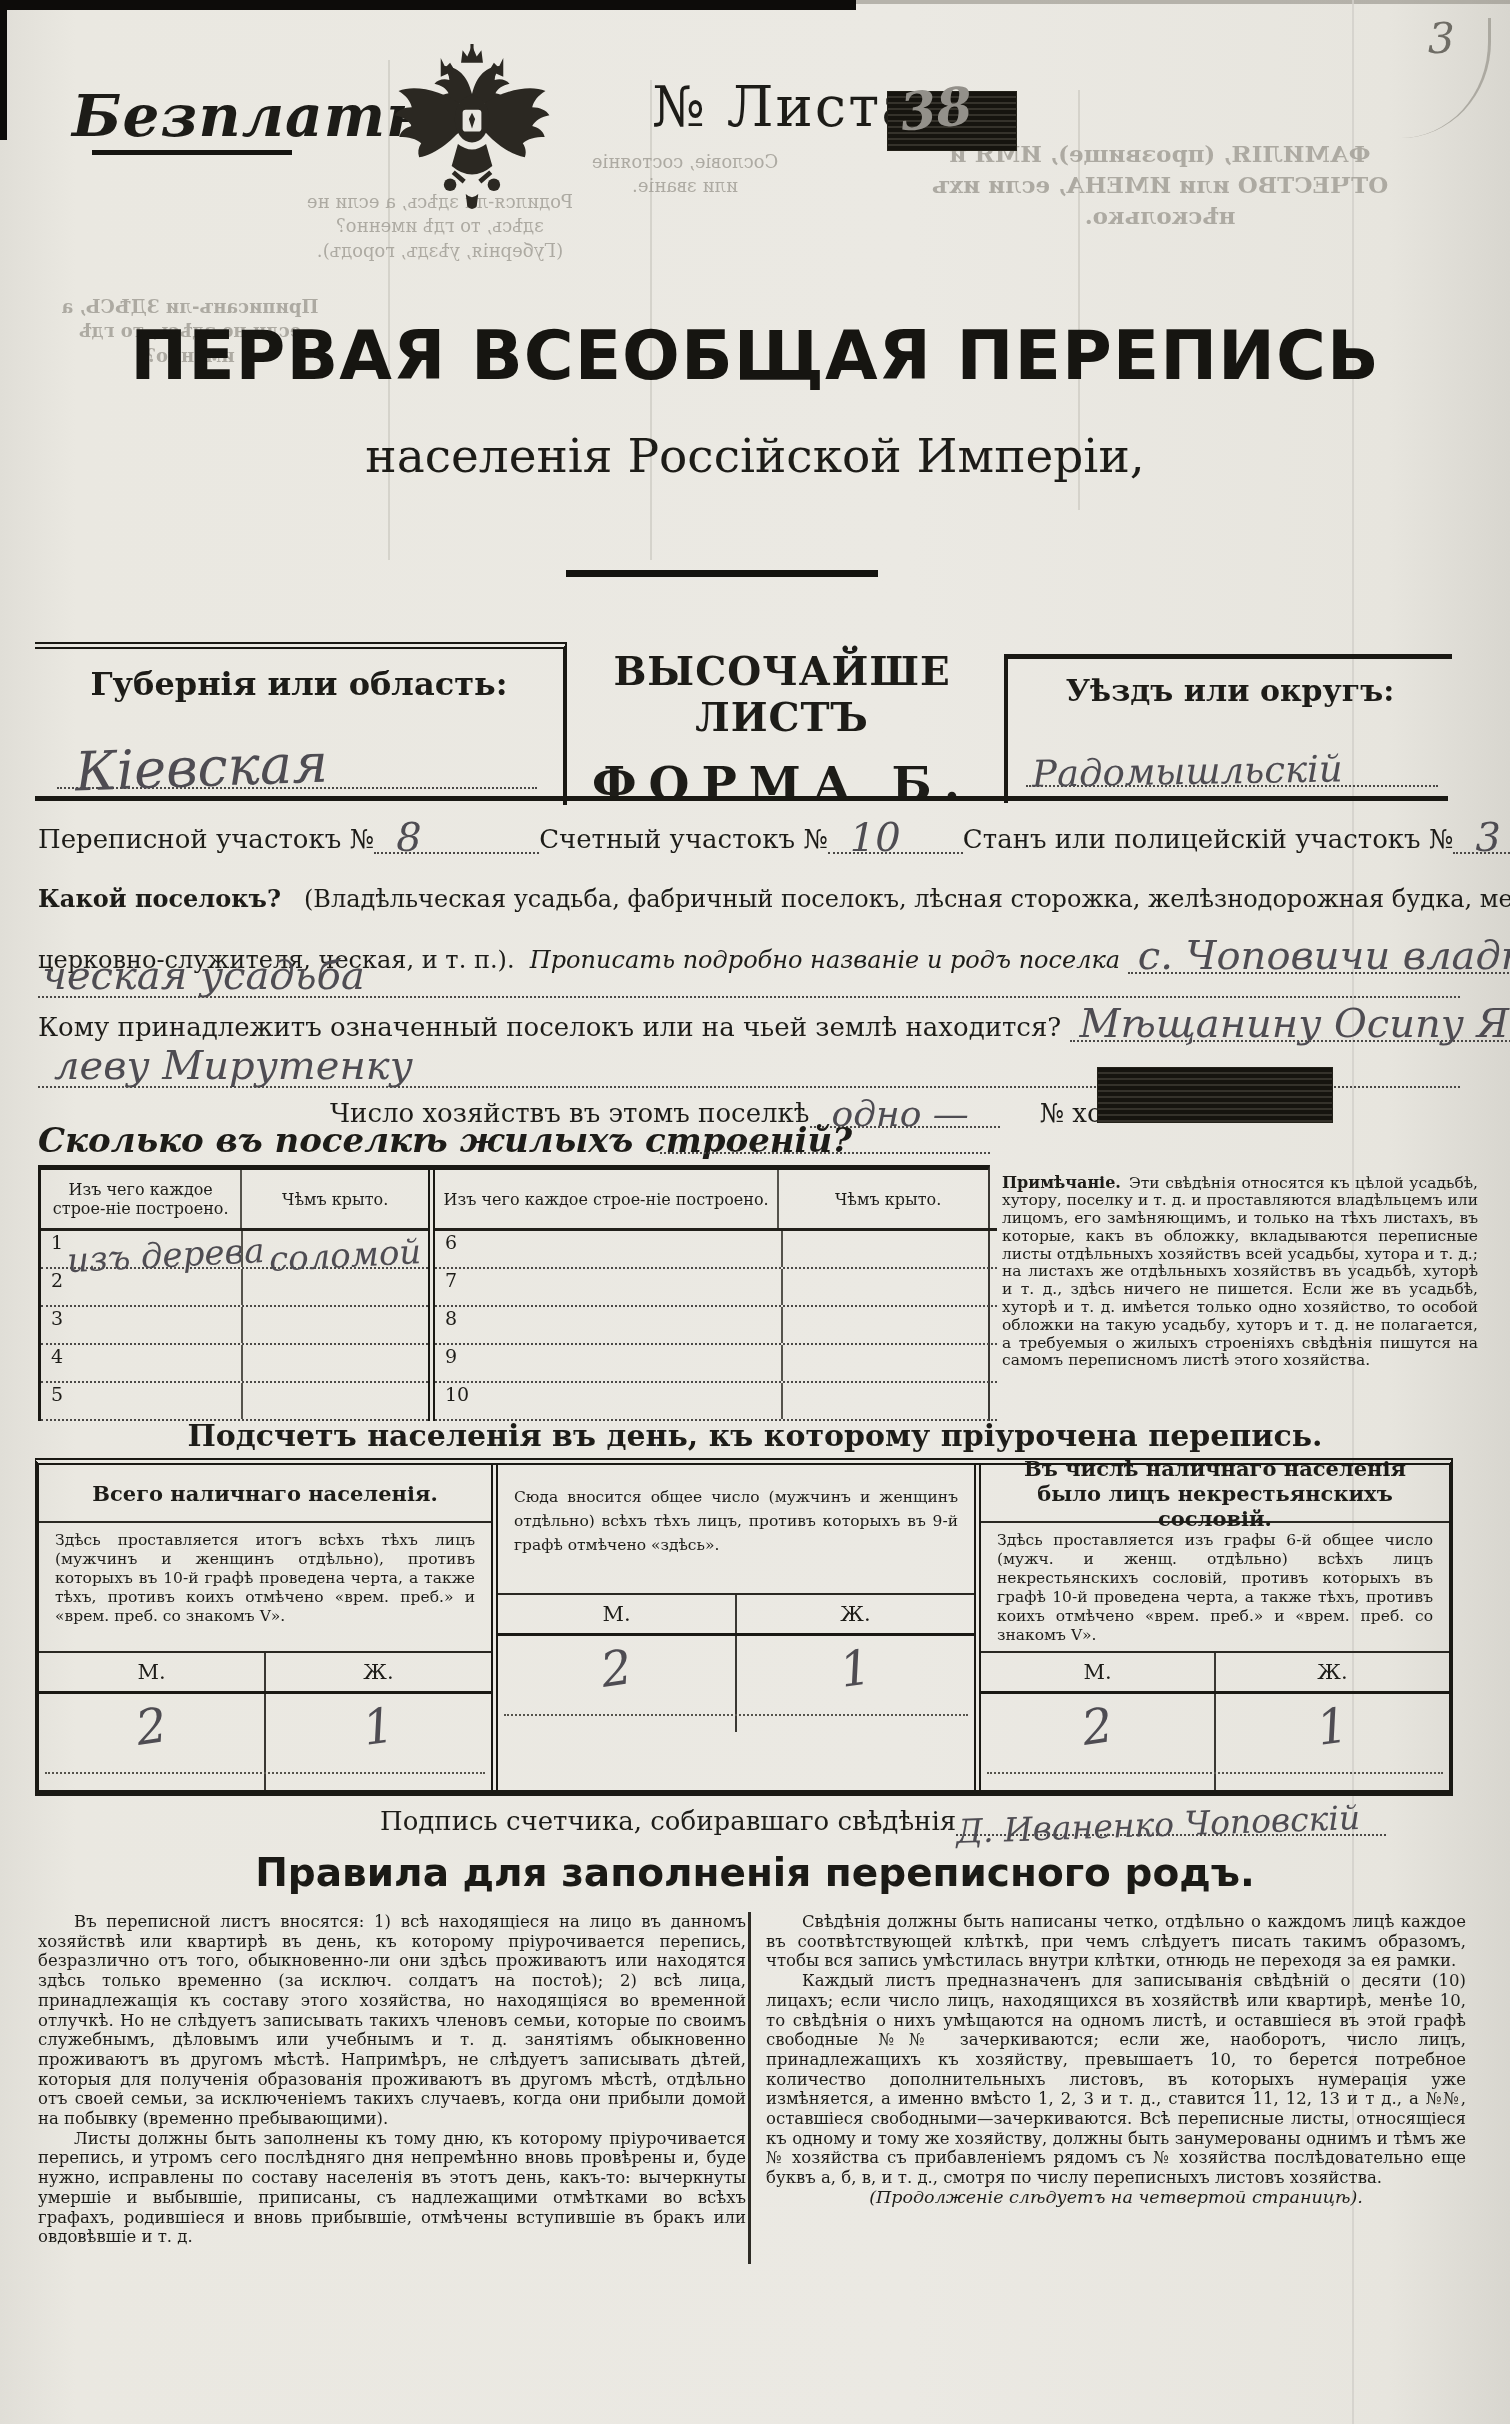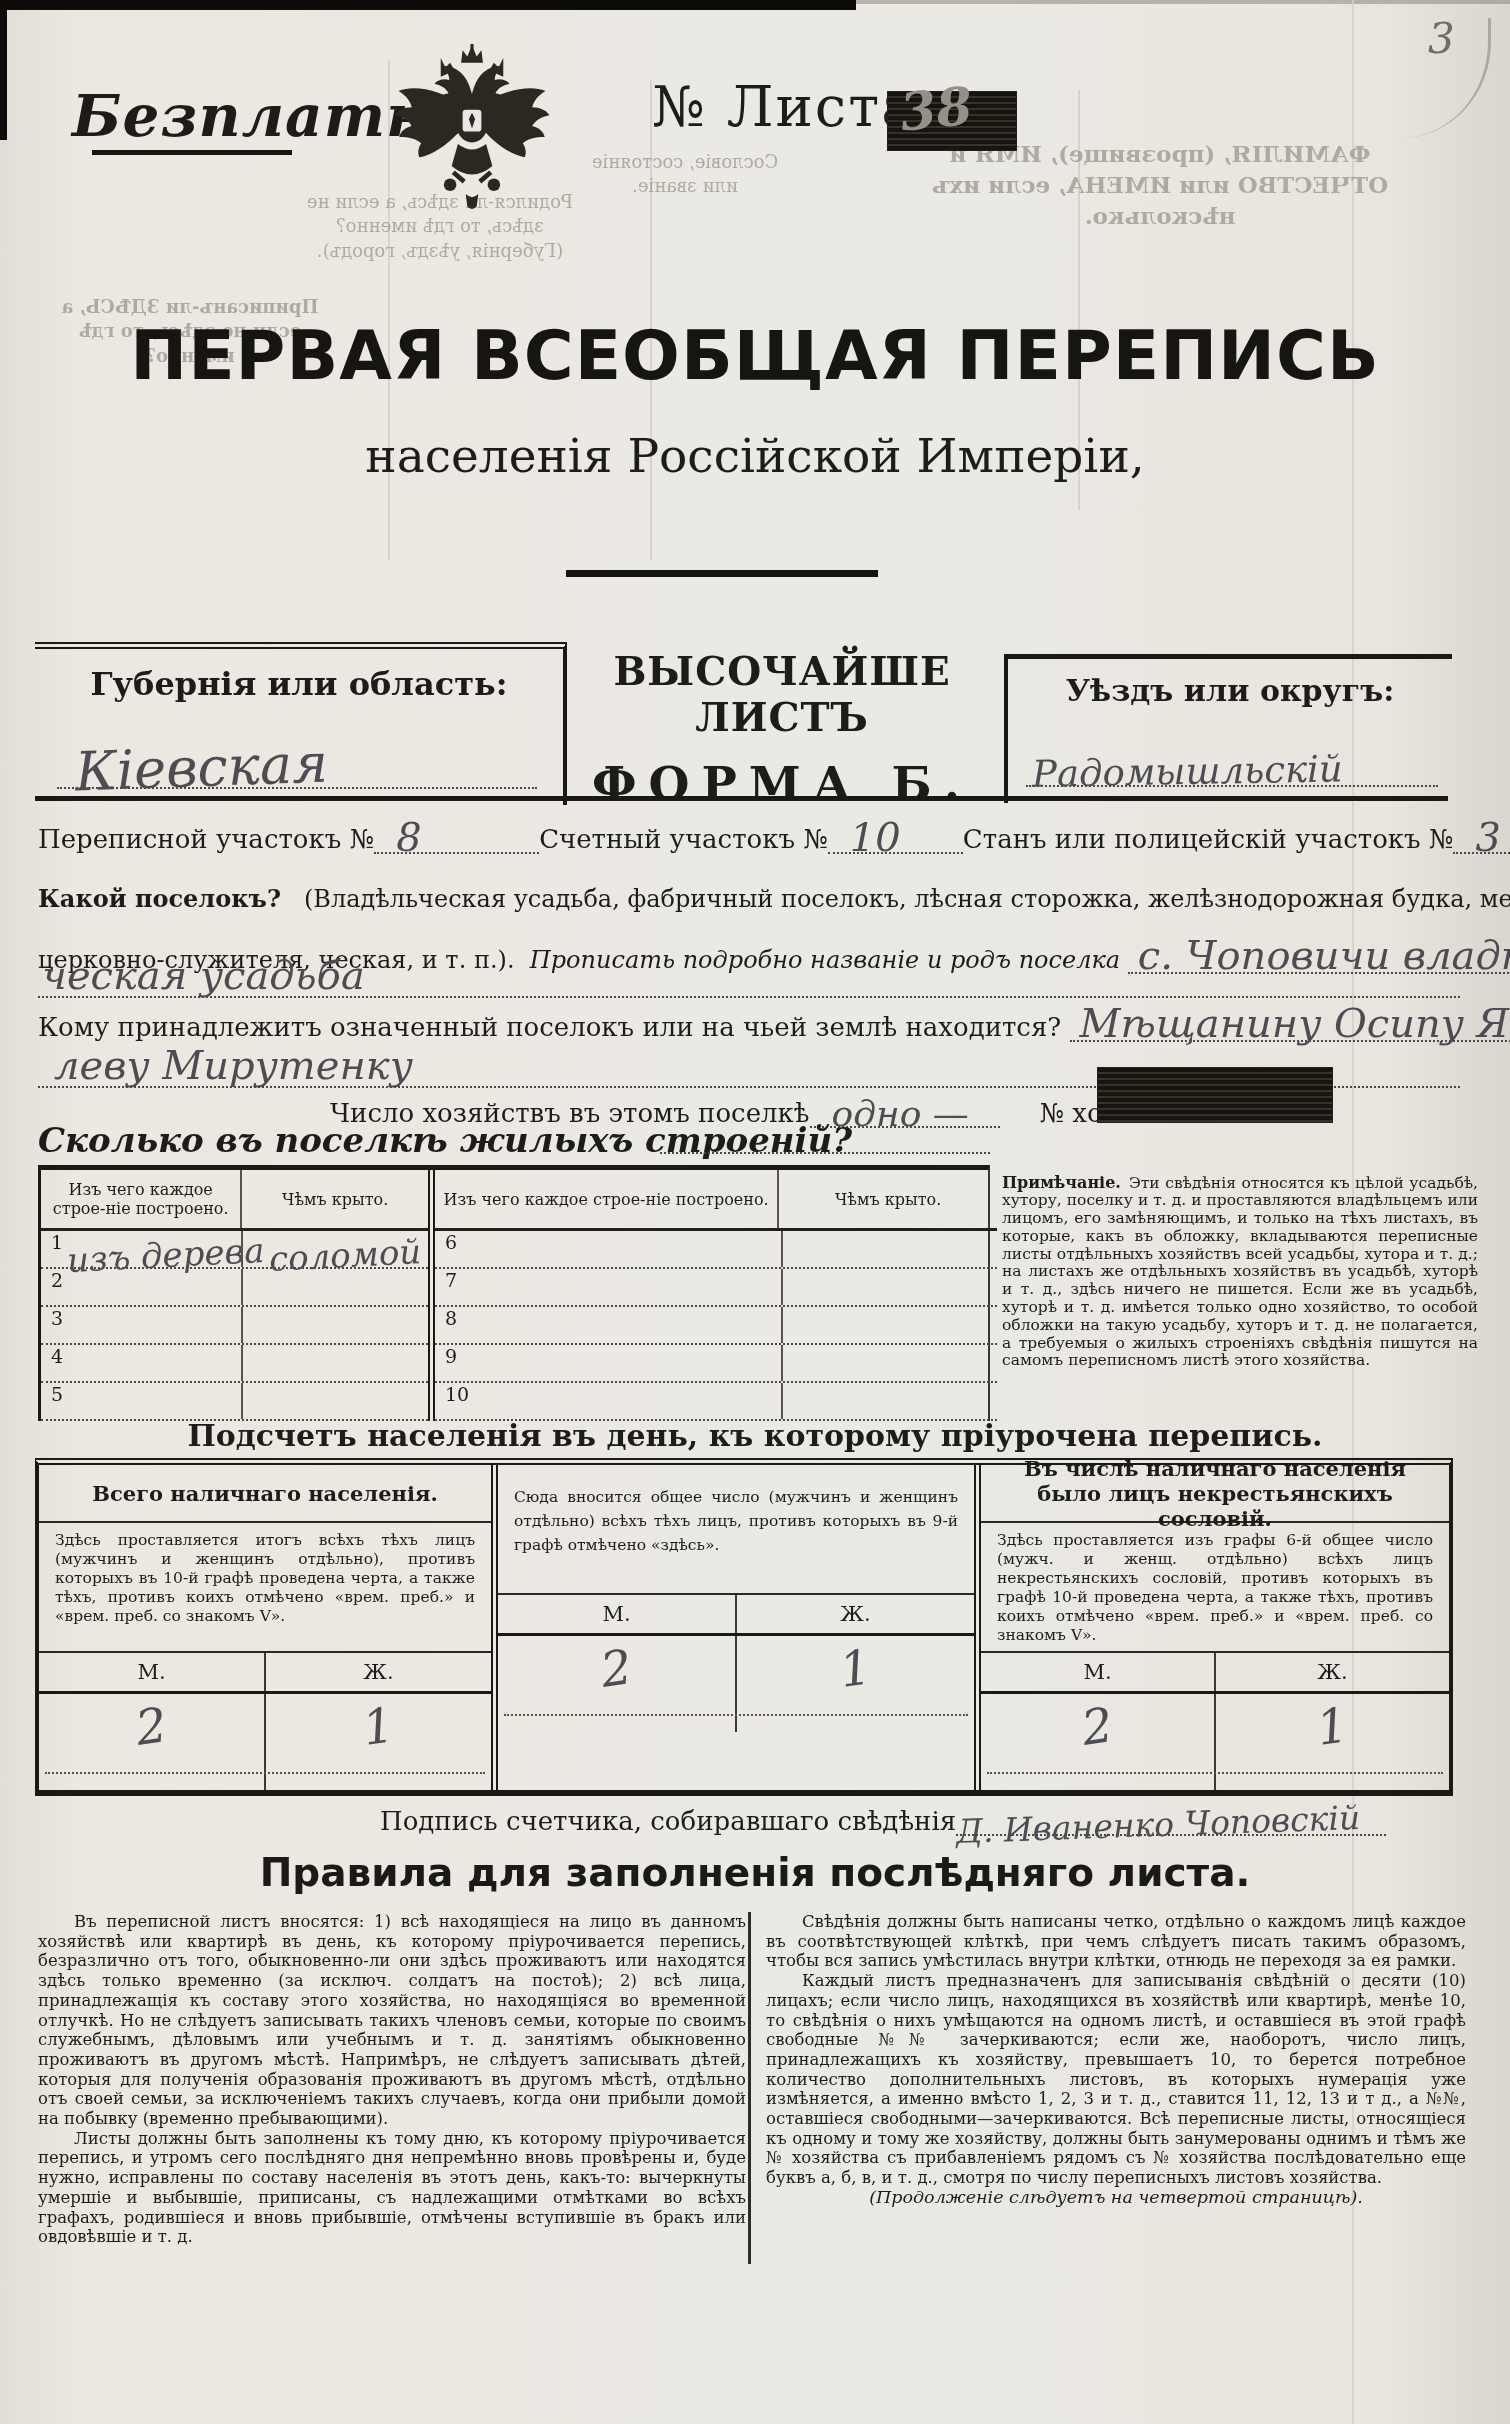--- a/index.html
+++ b/index.html
@@ -330,21 +330,21 @@
     </div>
   </div>
 
   <div class="abs sig">
     <span class="lbl">Подпись счетчика, собиравшаго свѣдѣнія</span>
     <span class="val">
         <span class="hw">Д. Иваненко Чоповскій</span>
       </span>
   </div>
 
-  <div class="abs rules-title">Правила для заполненія послѣдняго листа.</div>
+  <div class="abs rules-title">Правила для заполненія переписного родъ.</div>
   <div class="abs rdivider"></div>
   <div class="rcol left">
     <p>Въ переписной листъ вносятся: 1) всѣ находящіеся на лицо въ данномъ хозяйствѣ или квартирѣ въ день, къ которому пріурочивается перепись, безразлично отъ того, обыкновенно-ли они здѣсь проживаютъ или находятся здѣсь только временно (за исключ. солдатъ на постоѣ); 2) всѣ лица, принадлежащія къ составу этого хозяйства, но находящіяся во временной отлучкѣ. Но не слѣдуетъ записывать такихъ членовъ семьи, которые по своимъ служебнымъ, дѣловымъ или учебнымъ и т. д. занятіямъ обыкновенно проживаютъ въ другомъ мѣстѣ. Напримѣръ, не слѣдуетъ записывать дѣтей, которыя для полученія образованія проживаютъ въ другомъ мѣстѣ, отдѣльно отъ своей семьи, за исключеніемъ такихъ случаевъ, когда они прибыли домой на побывку (временно пребывающими).</p>
     <p>Листы должны быть заполнены къ тому дню, къ которому пріурочивается перепись, и утромъ сего послѣдняго дня непремѣнно вновь провѣрены и, буде нужно, исправлены по составу населенія въ этотъ день, какъ-то: вычеркнуты умершіе и выбывшіе, приписаны, съ надлежащими отмѣтками во всѣхъ графахъ, родившіеся и вновь прибывшіе, отмѣчены вступившіе въ бракъ или овдовѣвшіе и т. д.</p>
   </div>
   <div class="rcol right">
     <p>Свѣдѣнія должны быть написаны четко, отдѣльно о каждомъ лицѣ каждое въ соотвѣтствующей клѣткѣ, при чемъ слѣдуетъ писать такимъ образомъ, чтобы вся запись умѣстилась внутри клѣтки, отнюдь не переходя за ея рамки.</p>
     <p>Каждый листъ предназначенъ для записыванія свѣдѣній о десяти (10) лицахъ; если число лицъ, находящихся въ хозяйствѣ или квартирѣ, менѣе 10, то свѣдѣнія о нихъ умѣщаются на одномъ листѣ, и оставшіеся въ этой графѣ свободные №№ зачеркиваются; если же, наоборотъ, число лицъ, принадлежащихъ къ хозяйству, превышаетъ 10, то берется потребное количество дополнительныхъ листовъ, въ которыхъ нумерація уже измѣняется, а именно вмѣсто 1, 2, 3 и т. д., ставится 11, 12, 13 и т д., а №№, оставшіеся свободными—зачеркиваются. Всѣ переписные листы, относящіеся къ одному и тому же хозяйству, должны быть занумерованы однимъ и тѣмъ же № хозяйства съ прибавленіемъ рядомъ съ № хозяйства послѣдовательно еще буквъ а, б, в, и т. д., смотря по числу переписныхъ листовъ хозяйства.</p>
     <p class="continuation">(Продолженіе слѣдуетъ на четвертой страницѣ).</p>
   </div>

